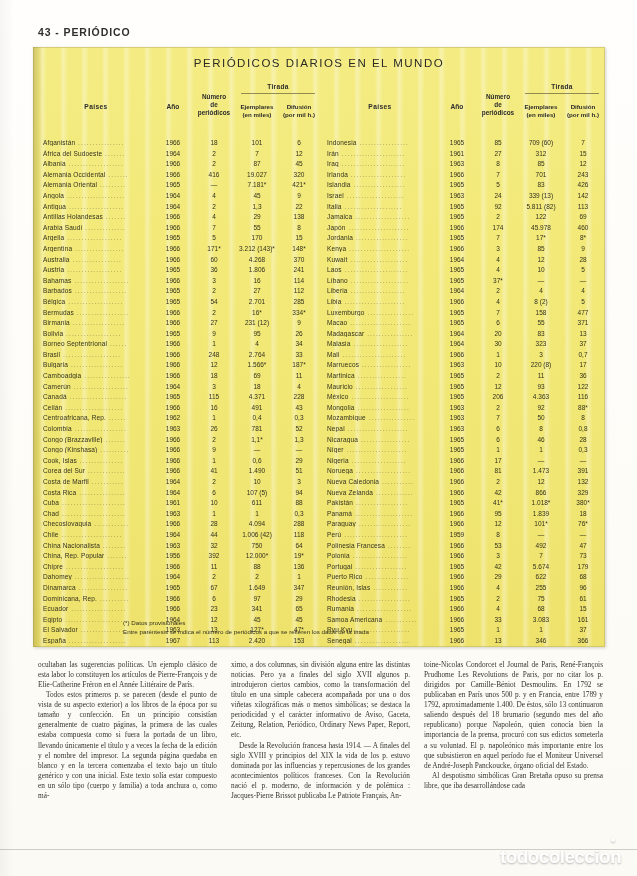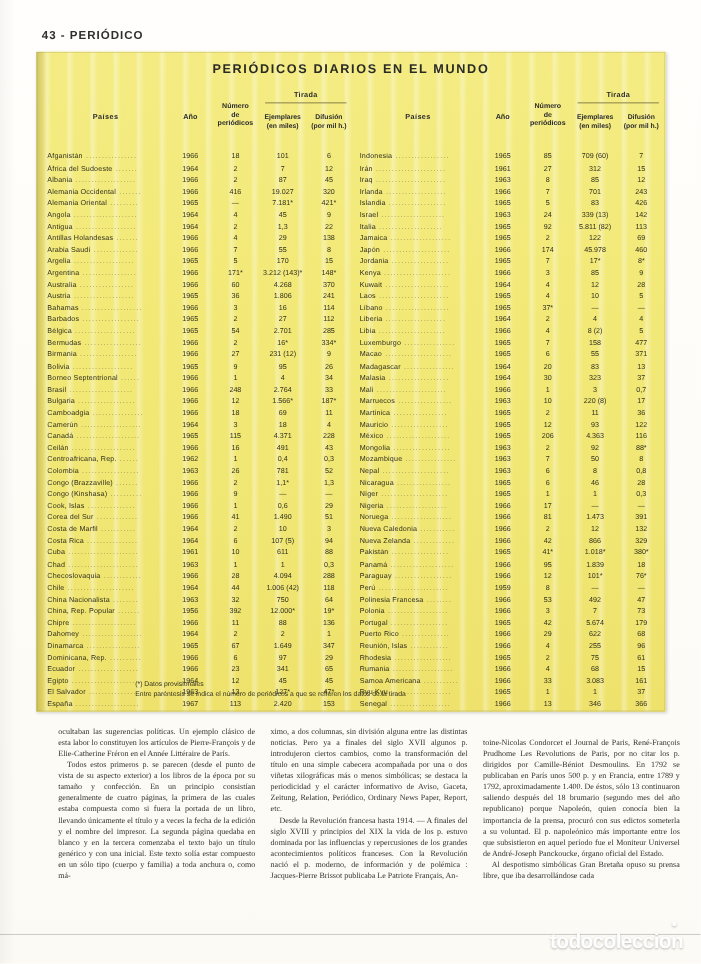--- a/index.html
+++ b/index.html
@@ -26,21 +26,21 @@
                  rgba(255,255,255,0.00) 14px,
                  rgba(255,255,255,0.00) 21px),
               linear-gradient(180deg,#f4ec83 0%, #f2e978 35%, #f0e673 70%, #eee26c 100%);
             box-shadow:0 0 0 1px rgba(190,180,90,.55) inset,
                        1px 1px 3px rgba(0,0,0,.18);
             overflow:hidden;}
   .tablebox:before{content:"";position:absolute;left:0;top:0;bottom:0;width:10px;
             background:linear-gradient(90deg,rgba(120,105,40,.30),rgba(120,105,40,0));}
 
   .tbl-title{position:absolute;top:10px;left:0;right:0;text-align:center;
-             font-family:"Liberation Sans",sans-serif;font-weight:bold;
+             font-family:"Liberation Sans",sans-serif;font-weight:normal;
              font-size:11.5px;letter-spacing:1.5px;color:#2b2b24;}
 
   .half{position:absolute;top:34px;width:282px;height:560px;}
   .half.left{left:4px;}
   .half.right{left:288px;}
 
   
   .chead{position:relative;height:56px;}
   .chead .c-pais{position:absolute;left:0;width:118px;top:22px;text-align:center;
         font-family:"Liberation Sans",sans-serif;font-weight:bold;font-size:6.6px;letter-spacing:.4px;}
@@ -64,22 +64,22 @@
   .row .pais i{font-style:normal;opacity:.55;letter-spacing:1.1px;}
   .row .ano{position:absolute;left:118px;width:36px;text-align:center;}
   .row .num{position:absolute;left:154px;width:46px;text-align:center;}
   .row .eje{position:absolute;left:196px;width:48px;text-align:center;}
   .row .dif{position:absolute;left:242px;width:40px;text-align:center;}
 
   .footnote{position:absolute;left:90px;bottom:10px;width:430px;
             font-family:"Liberation Sans",sans-serif;font-size:6.2px;line-height:1.55;color:#33311f;}
 
   
-  .bodytext{position:absolute;left:53px;top:660px;width:565px;
-            display:flex;gap:14px;align-items:flex-end;}
+  .bodytext{position:absolute;left:38px;top:660px;width:565px;
+            display:flex;gap:14px;}
   .bcol{width:179px;font-size:7.3px;line-height:1.38;text-align:justify;color:#35332e;
         font-family:"Liberation Serif",serif;}
   .bcol p{margin:0 0 0 0;}
   .bcol p.ind{text-indent:8px;}
 
   
   .wm{position:absolute;right:16px;bottom:8px;font-family:"Liberation Sans",sans-serif;
       font-weight:bold;font-size:19px;letter-spacing:-.6px;color:#ffffff;
       text-shadow:0 1px 2px rgba(120,120,120,.55);opacity:.95;}
   .wm .dot{display:inline-block;width:4px;height:4px;border-radius:50%;background:#fff;

